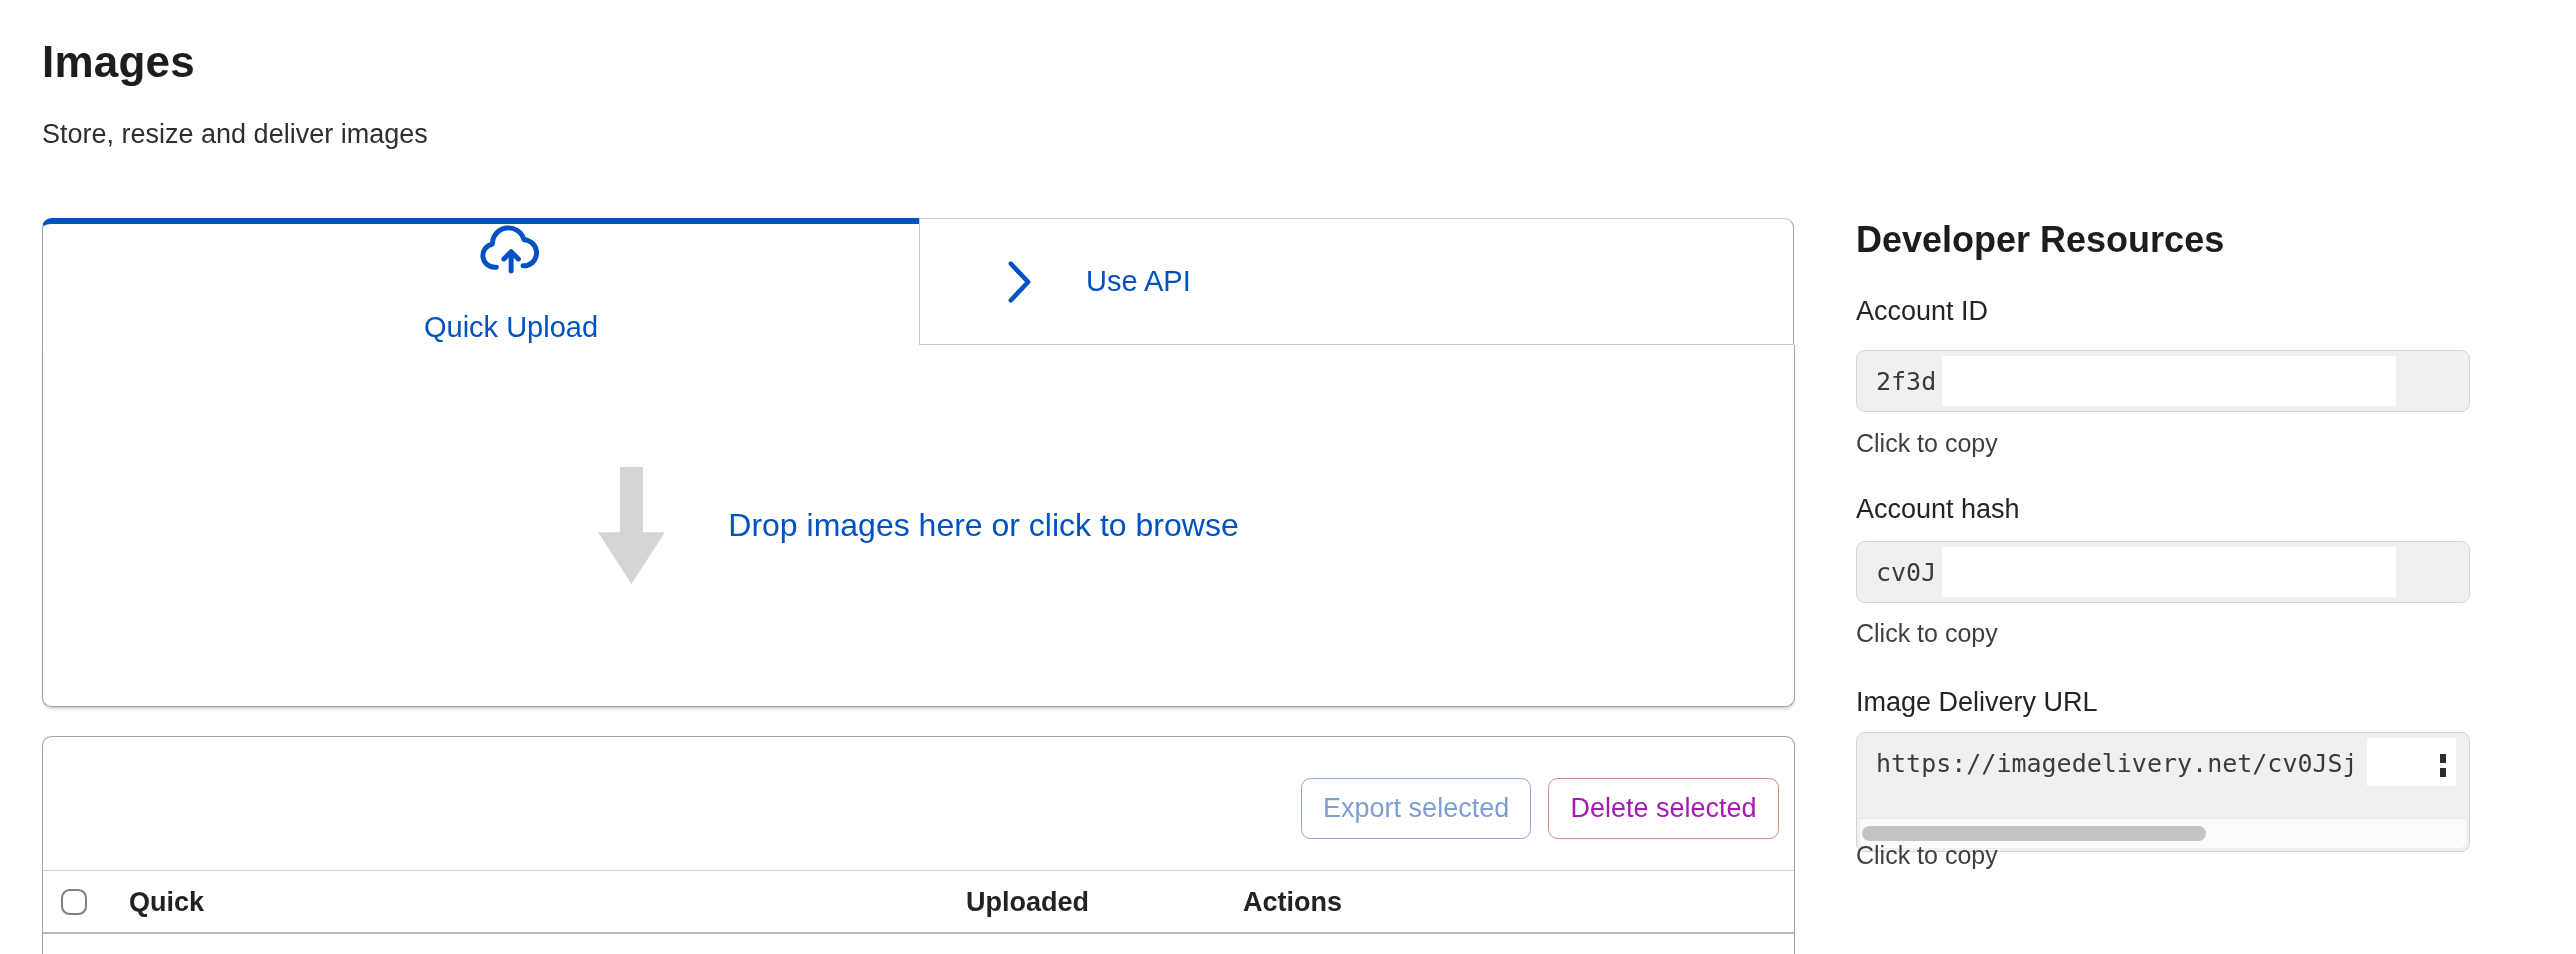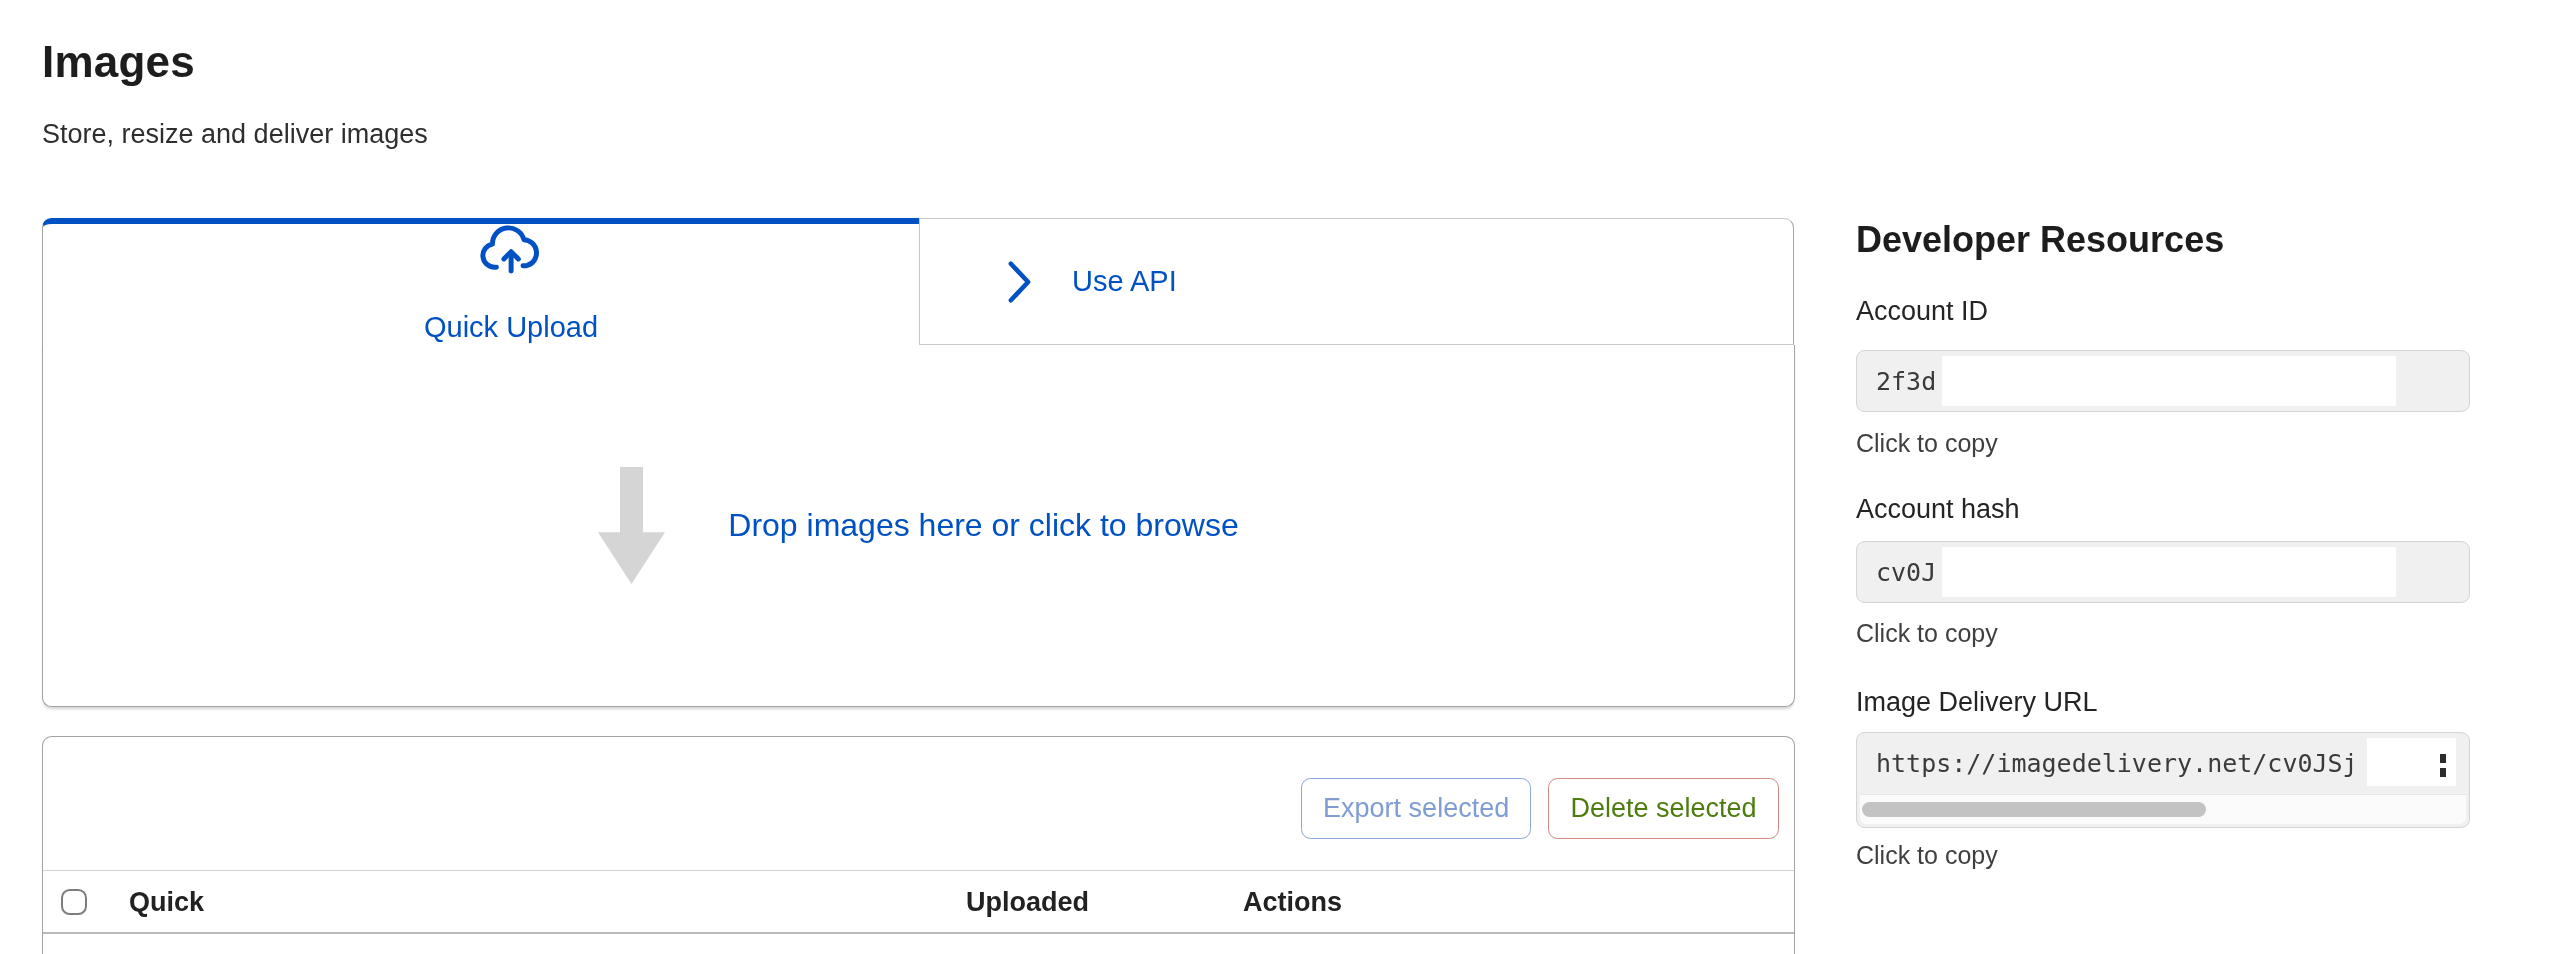--- a/index.html
+++ b/index.html
@@ -36,21 +36,21 @@
     border-radius: 9.6px 0 0 0;
     padding-left: 60px; gap: 35px; flex-direction: column;
   }
   .tab-inactive {
     width: 875px;
     border-top: 1.9px solid #c9c9c9;
     border-left: 1.9px solid #c9c9c9;
     border-bottom: 1.9px solid #c9c9c9;
     border-right: 1.9px solid #a3a3a3;
     border-radius: 0 9.6px 0 0;
-    padding-left: 85px; gap: 38px;
+    padding-left: 85px; gap: 52px;
   }
   .tab-label { font-size: 29px; color: #0051c3; }
 
   .drop-area {
     flex: 1;
     border-left: 1.9px solid #a3a3a3; border-right: 1.9px solid #a3a3a3; border-bottom: 1.9px solid #a3a3a3;
     border-radius: 0 0 9.6px 9.6px;
     box-shadow: 0 2.9px 2.9px -1px rgba(0,0,0,.18);
     display: flex; align-items: center; justify-content: center; gap: 63px;
     cursor: pointer; background: #fff;
@@ -67,21 +67,21 @@
     height: 133px; box-sizing: border-box;
     display: flex; justify-content: flex-end; align-items: flex-end;
     gap: 17.3px; padding-right: 15.4px; padding-bottom: 31px;
   }
   .btn {
     height: 61px; padding: 0 21px; border-radius: 9.6px; background: #fff;
     font-size: 27px; display: flex; align-items: center; box-sizing: border-box; cursor: pointer;
     font-family: "Liberation Sans", sans-serif;
   }
   .btn-export { border: 1.9px solid #8ba6d9; color: #7f9cd3; }
-  .btn-delete { border: 1.9px solid #d28a7e; color: #4d7c0f; }
+  .btn-delete { border: 1.9px solid #d28a7e; color: #a21caf; }
 
   .table-header {
     position: relative; height: 64px; box-sizing: border-box;
     border-top: 1.9px solid #d2d2d2; border-bottom: 2.9px solid #b9b9b9;
   }
   .checkbox {
     position: absolute; left: 18.3px; top: 50%; transform: translateY(-50%);
     width: 26px; height: 26px; box-sizing: border-box;
     border: 2.9px solid #7e7e7e; border-radius: 8.7px; background: #fff; cursor: pointer;
   }
@@ -100,21 +100,21 @@
   .lbl-1 { top: 296px; } .lbl-2 { top: 494px; } .lbl-3 { top: 687px; }
 
   .code-box {
     position: absolute; left: 0; width: 614px; box-sizing: border-box;
     background: #f0f0f0; border: 1.9px solid #d4d4d4; border-radius: 8.7px;
     font-family: "DejaVu Sans Mono", monospace; font-size: 25px; color: #3b3b3b;
     cursor: pointer; overflow: hidden;
   }
   .box-1 { top: 350px; height: 62px; }
   .box-2 { top: 541px; height: 62px; }
-  .box-3 { top: 732px; height: 96px; }
+  .box-3 { top: 732px; height: 120px; }
   .code-value { position: absolute; left: 19px; top: 16.4px; white-space: nowrap; }
   .redaction {
     position: absolute; background: #ffffff; top: 4.8px; bottom: 4.8px;
   }
   .box-1 .redaction, .box-2 .redaction { left: 85px; right: 73px; }
   .box-3 .redaction { left: 510px; right: 13.5px; top: 4.8px; bottom: auto; height: 48px; }
   .fragment { position: absolute; right: 21px; top: 19px; width: 9.6px; height: 27px; }
   .fragment::before, .fragment::after {
     content: ""; position: absolute; left: 1.9px; width: 5.8px; height: 8.7px; background: #2c2c2c;
   }

